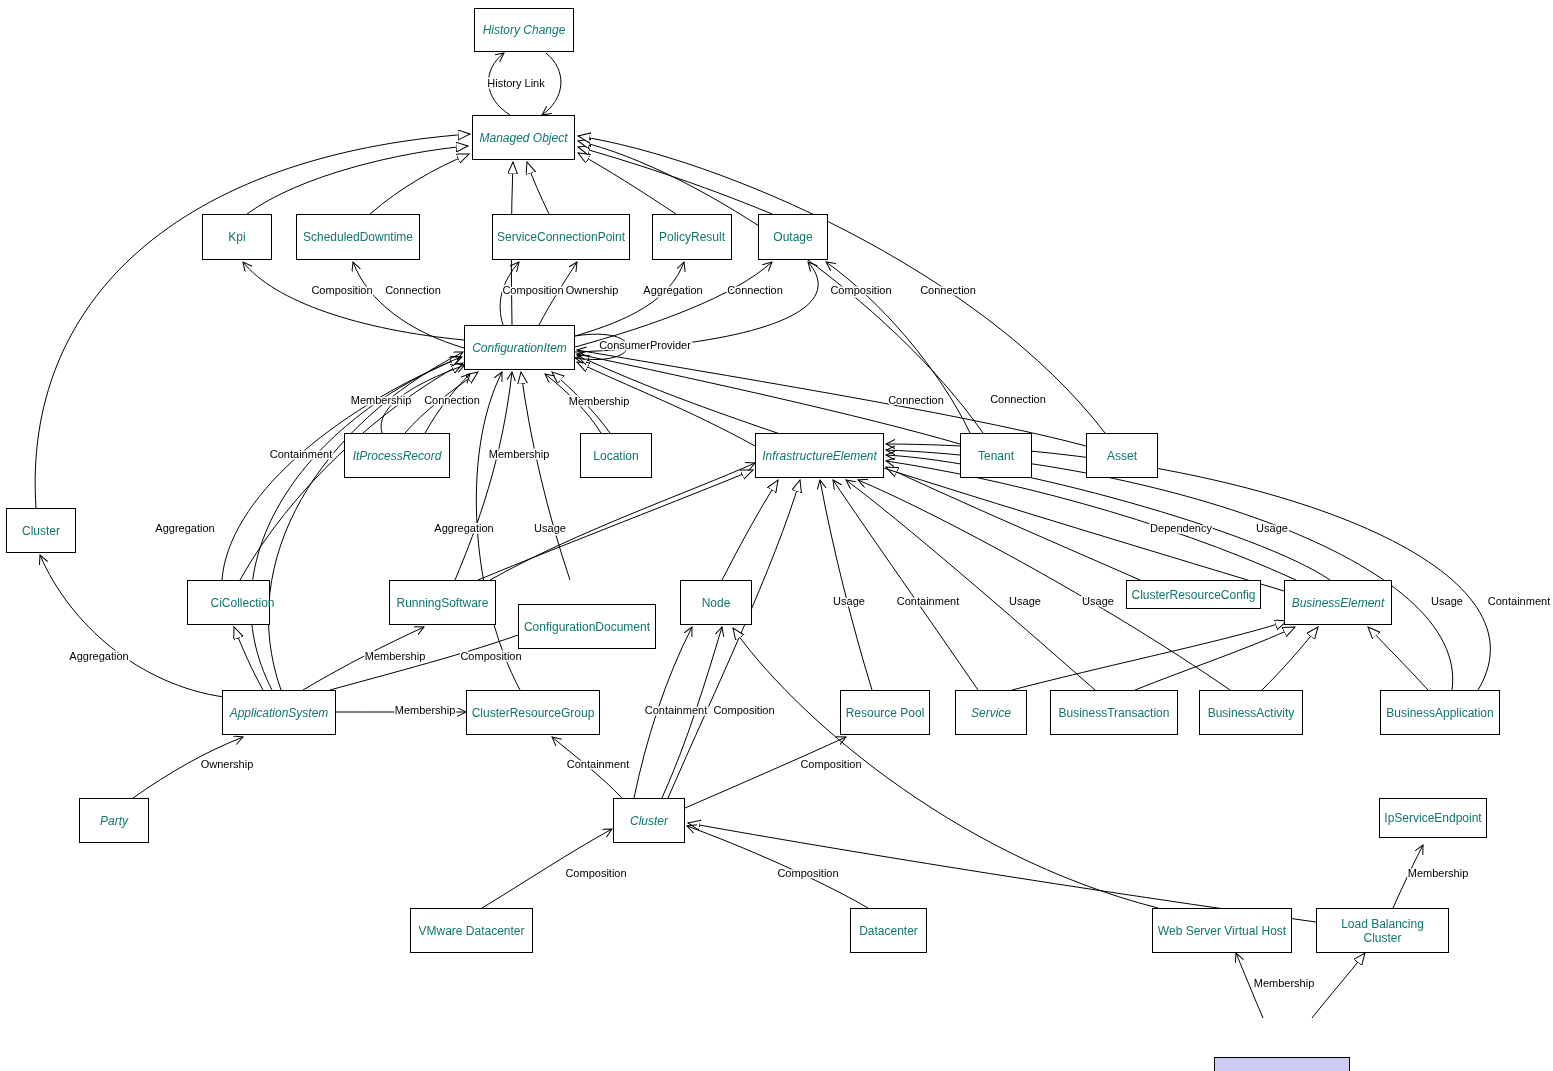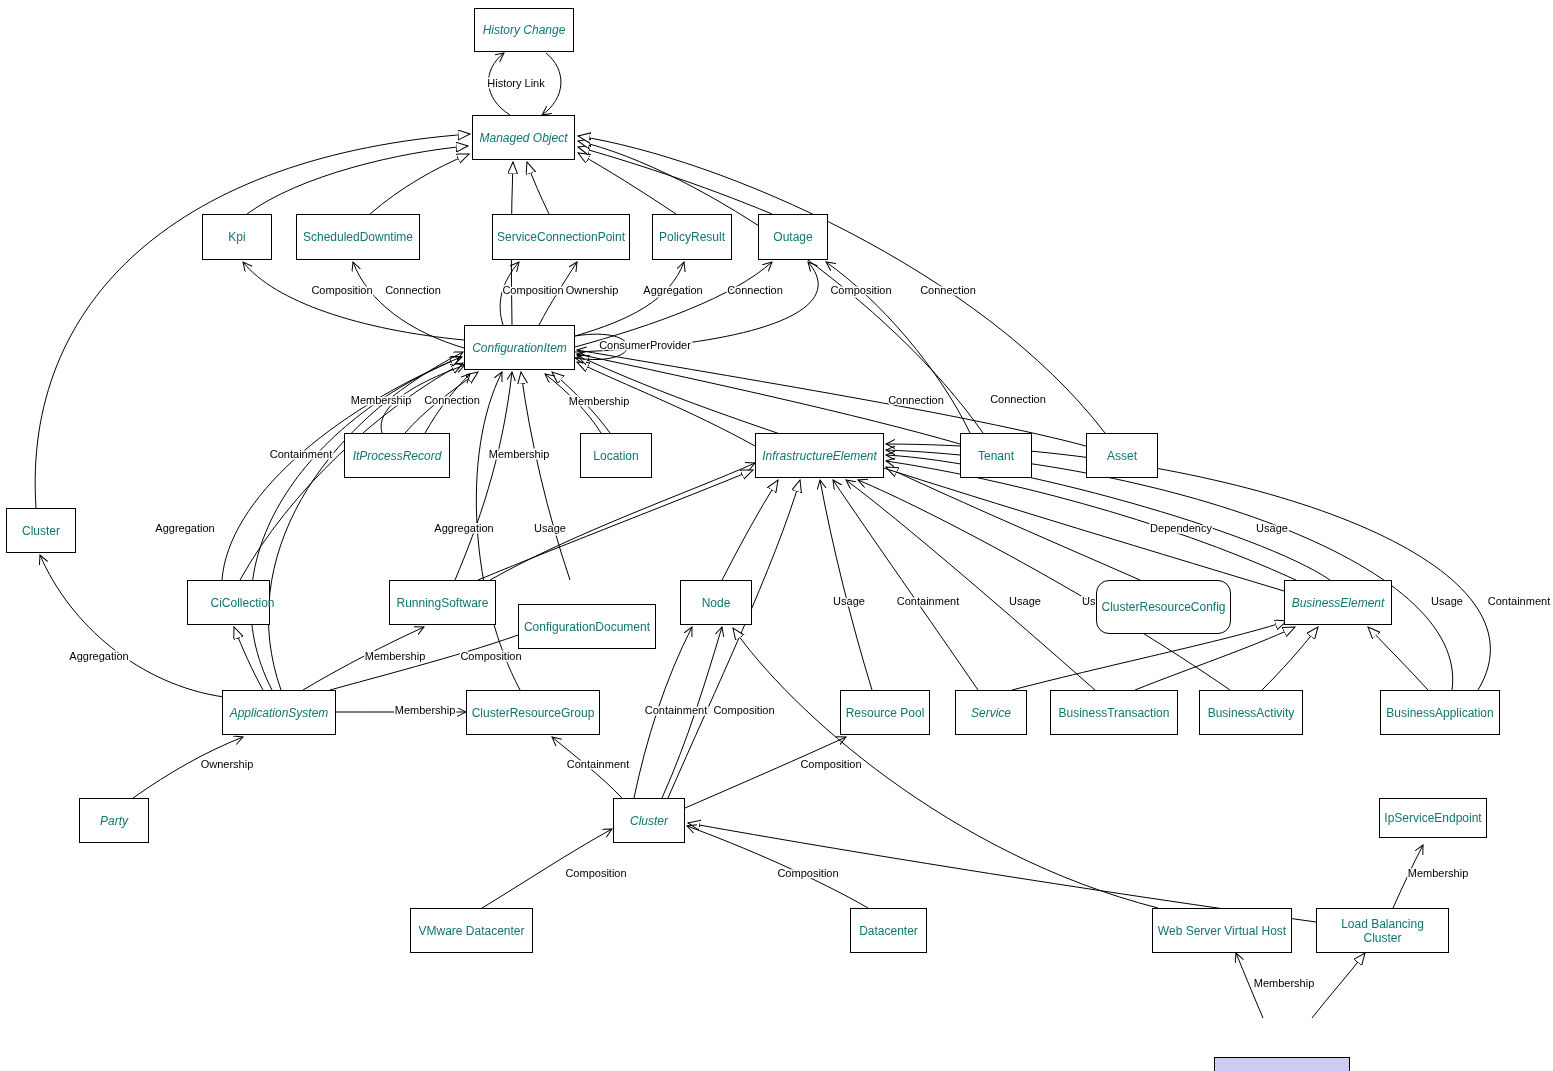--- a/index.html
+++ b/index.html
@@ -164,21 +164,21 @@
       <div class="node italic" style="left: 344px; top: 433px; width: 106px; height: 45px;">ItProcessRecord</div>
       <div class="node" style="left: 580px; top: 433px; width: 72px; height: 45px;">Location</div>
       <div class="node italic" style="left: 755px; top: 433px; width: 129px; height: 45px;">InfrastructureElement</div>
       <div class="node" style="left: 960px; top: 433px; width: 72px; height: 45px;">Tenant</div>
       <div class="node" style="left: 1086px; top: 433px; width: 72px; height: 45px;">Asset</div>
       <div class="node" style="left: 6px; top: 508px; width: 70px; height: 45px;">Cluster</div>
       <div class="node" style="left: 187px; top: 580px; width: 83px; height: 45px; padding-left: 32px;">CiCollection</div>
       <div class="node" style="left: 389px; top: 580px; width: 107px; height: 45px;">RunningSoftware</div>
       <div class="node" style="left: 518px; top: 580px; width: 138px; height: 45px; margin-top: 24px;">ConfigurationDocument</div>
       <div class="node" style="left: 680px; top: 580px; width: 72px; height: 45px;">Node</div>
-      <div class="node" style="left: 1096px; top: 580px; width: 135px; height: 54px; border-radius: 13px;">ClusterResourceConfig</div>
+      <div class="node" style="left: 1126px; top: 580px; width: 135px; height: 29px;">ClusterResourceConfig</div>
       <div class="node italic" style="left: 1284px; top: 580px; width: 108px; height: 45px;">BusinessElement</div>
       <div class="node italic" style="left: 222px; top: 690px; width: 114px; height: 45px;">ApplicationSystem</div>
       <div class="node" style="left: 466px; top: 690px; width: 134px; height: 45px;">ClusterResourceGroup</div>
       <div class="node" style="left: 840px; top: 690px; width: 90px; height: 45px;">Resource Pool</div>
       <div class="node italic" style="left: 955px; top: 690px; width: 72px; height: 45px;">Service</div>
       <div class="node" style="left: 1050px; top: 690px; width: 128px; height: 45px;">BusinessTransaction</div>
       <div class="node" style="left: 1199px; top: 690px; width: 104px; height: 45px;">BusinessActivity</div>
       <div class="node" style="left: 1380px; top: 690px; width: 120px; height: 45px;">BusinessApplication</div>
       <div class="node italic" style="left: 79px; top: 798px; width: 70px; height: 45px;">Party</div>
       <div class="node italic" style="left: 613px; top: 798px; width: 72px; height: 45px;">Cluster</div>

